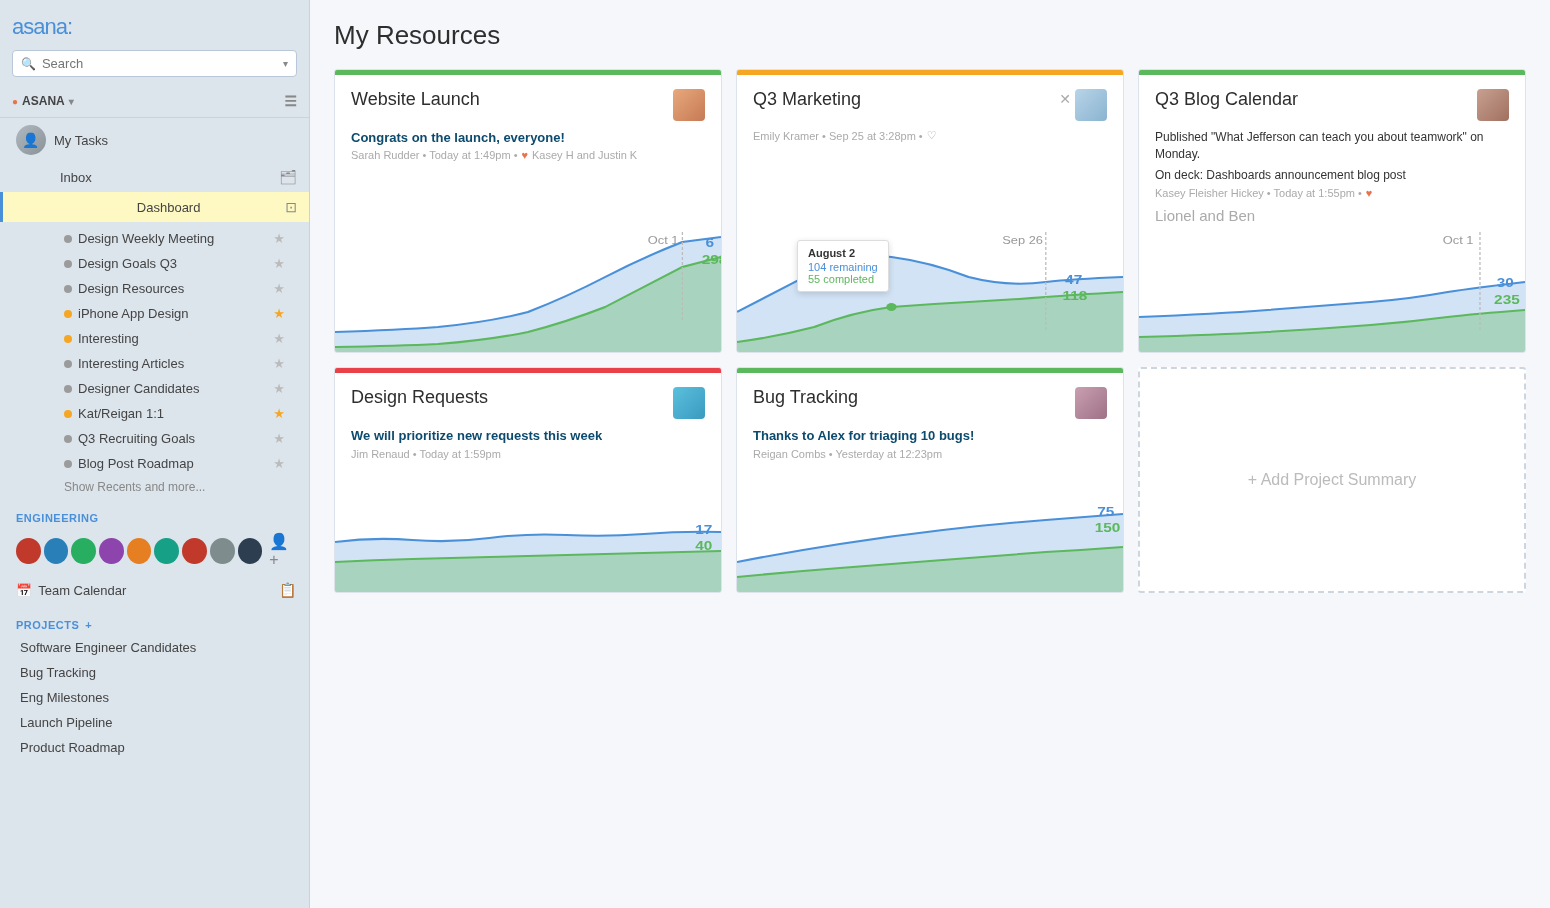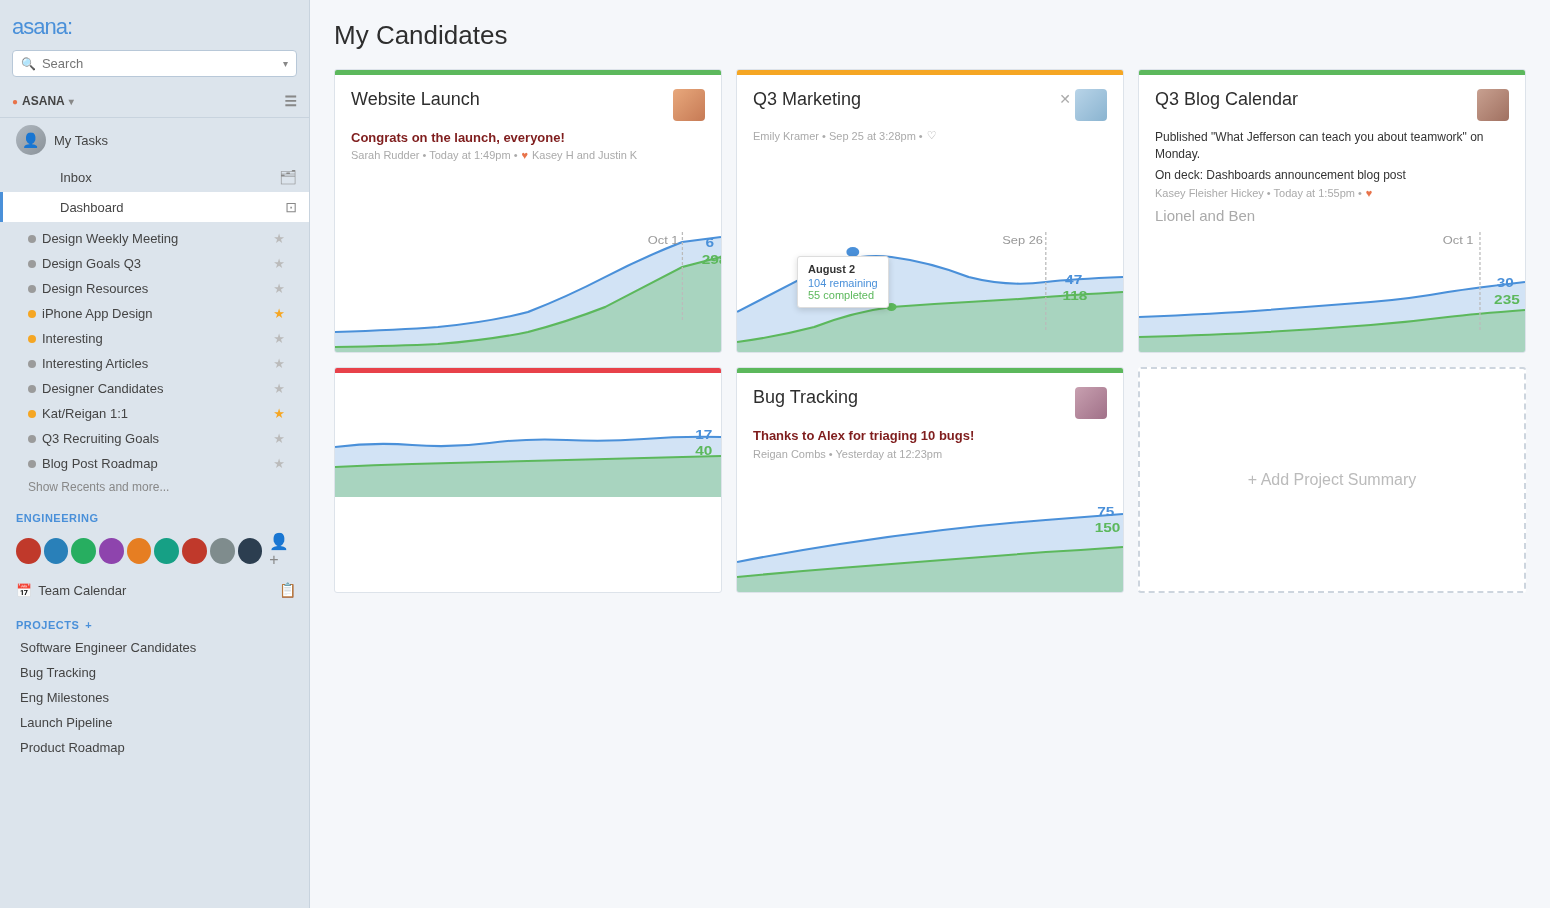--- a/index.html
+++ b/index.html
@@ -65,32 +65,32 @@
 
     .nav-item {
       display: flex;
       align-items: center;
       padding: 7px 12px 7px 16px;
       cursor: pointer;
       color: #444;
       font-size: 13px;
       gap: 8px;
     }
-    .nav-item.active { background: #ffffff; border-left: 3px solid #4a90d9; padding-left: 13px; }
+    .nav-item.active { background: #fef9c3; border-left: 3px solid #4a90d9; padding-left: 13px; text-align: center; }
     .nav-item .nav-icon { color: #888; font-size: 14px; width: 18px; text-align: center; }
     .nav-item .nav-label { flex: 1; }
     .nav-item .nav-right { color: #888; font-size: 14px; }
 
     .nav-avatar {
       width: 30px; height: 30px; border-radius: 50%; background: #aaa;
       display: flex; align-items: center; justify-content: center; font-size: 11px; color: white;
       overflow: hidden; flex-shrink: 0;
     }
 
-    .sidebar-section { padding: 4px 12px; }
+    .sidebar-section { padding: 4px 12px; margin-left: 36px; }
     .sidebar-project-item {
       display: flex;
       align-items: center;
       padding: 5px 12px 5px 16px;
       cursor: pointer;
       color: #444;
       font-size: 13px;
       gap: 6px;
     }
     .project-color-dot { width: 8px; height: 8px; border-radius: 50%; flex-shrink: 0; }
@@ -195,21 +195,21 @@
     }
     .card-avatar {
       width: 32px; height: 32px; border-radius: 4px; background: #ccc;
       overflow: hidden; flex-shrink: 0; margin-left: 8px;
     }
     .card-close {
       color: #aaa; font-size: 14px; cursor: pointer; margin-left: 6px; margin-top: 2px;
     }
     .card-message {
       font-size: 13px;
-      color: #7f1d1d;
+      color: #0c4a6e;
       font-weight: 600;
       margin-bottom: 2px;
       line-height: 1.4;
     }
     .card-meta {
       font-size: 11px;
       color: #aaa;
       margin-bottom: 8px;
       display: flex;
       align-items: center;
@@ -398,21 +398,21 @@
   </div>
 
   <div class="eng-project-item">Software Engineer Candidates</div>
   <div class="eng-project-item">Bug Tracking</div>
   <div class="eng-project-item">Eng Milestones</div>
   <div class="eng-project-item">Launch Pipeline</div>
   <div class="eng-project-item">Product Roadmap</div>
 </div>
 
 <div id="main">
-  <h1 class="page-title">My Candidates</h1>
+  <h1 class="page-title">My Resources</h1>
 
   <div class="dashboard-grid">
 
     <div class="project-card">
       <div class="card-top-border" style="background:#5cb85c;"></div>
       <div class="card-body">
         <div class="card-header">
           <span class="card-title">Website Launch</span>
           <div class="card-avatar" style="background:linear-gradient(135deg,#e8a87c,#c67a55); border-radius:4px; width:32px; height:32px;"></div>
         </div>
@@ -450,21 +450,21 @@
           <span class="card-close">✕</span>
           <div class="card-avatar" style="background:linear-gradient(135deg,#b8d4e8,#8ab4d0); border-radius:4px; width:32px; height:32px; margin-left:4px;"></div>
         </div>
         <div class="card-meta">
           <span>Emily Kramer • Sep 25 at 3:28pm •</span>
           <span>♡</span>
         </div>
       </div>
       <div class="card-chart" style="position:relative;">
         
-        <div class="chart-tooltip" style="top:24px;left:60px;z-index:10;">
+        <div class="chart-tooltip" style="top:8px;left:60px;z-index:10;">
           <div class="tooltip-date">August 2</div>
           <div class="tooltip-remaining">104 remaining</div>
           <div class="tooltip-completed">55 completed</div>
         </div>
         <svg class="chart-svg" viewBox="0 0 300 120" preserveAspectRatio="none">
 
           <path class="chart-area-blue" d="M0,80 Q30,60 60,40 Q90,20 120,25 Q150,30 180,45 Q210,55 240,50 Q260,47 300,45 L300,120 L0,120 Z"></path>
           <path class="chart-line-blue" d="M0,80 Q30,60 60,40 Q90,20 120,25 Q150,30 180,45 Q210,55 240,50 Q260,47 300,45"></path>
 
           <path class="chart-area-green" d="M0,110 Q30,105 60,95 Q90,80 120,75 Q150,72 180,70 Q210,68 240,65 Q260,63 300,60 L300,120 L0,120 Z"></path>
@@ -511,20 +511,30 @@
           <text class="chart-date-label" x="248" y="12" text-anchor="middle">Oct 1</text>
 
           <text class="chart-label-blue" x="278" y="55">30</text>
           <text class="chart-label-green" x="276" y="72">235</text>
         </svg>
       </div>
     </div>
 
     <div class="project-card">
       <div class="card-top-border" style="background:#e8414a;"></div>
+      <div class="card-body">
+        <div class="card-header">
+          <span class="card-title">Design Requests</span>
+          <div class="card-avatar" style="background:linear-gradient(135deg,#5bc0de,#3a9abf); border-radius:4px; width:32px; height:32px;"></div>
+        </div>
+        <div class="card-message">We will prioritize new requests this week</div>
+        <div class="card-meta">
+          <span>Jim Renaud • Today at 1:59pm</span>
+        </div>
+      </div>
       <div class="card-chart">
         <svg class="chart-svg" viewBox="0 0 300 120" preserveAspectRatio="none">
 
           <path class="chart-area-blue" d="M0,70 Q30,65 60,68 Q90,71 120,66 Q150,61 180,63 Q210,65 240,62 Q270,59 300,60 L300,120 L0,120 Z"></path>
           <path class="chart-line-blue" d="M0,70 Q30,65 60,68 Q90,71 120,66 Q150,61 180,63 Q210,65 240,62 Q270,59 300,60"></path>
 
           <path class="chart-area-green" d="M0,90 Q30,88 60,87 Q90,86 120,85 Q150,84 180,83 Q210,82 240,81 Q270,80 300,79 L300,120 L0,120 Z"></path>
           <path class="chart-line-green" d="M0,90 Q30,88 60,87 Q90,86 120,85 Q150,84 180,83 Q210,82 240,81 Q270,80 300,79"></path>
 
           <text class="chart-label-blue" x="280" y="62">17</text>

